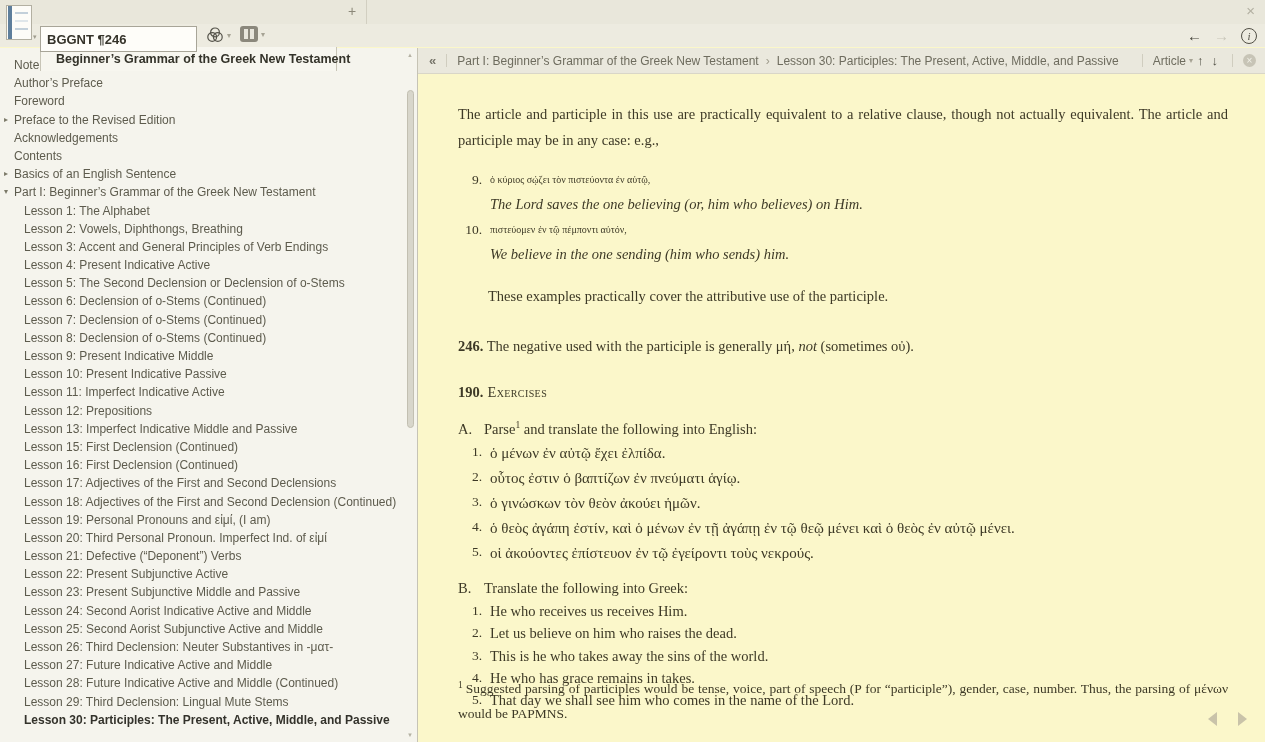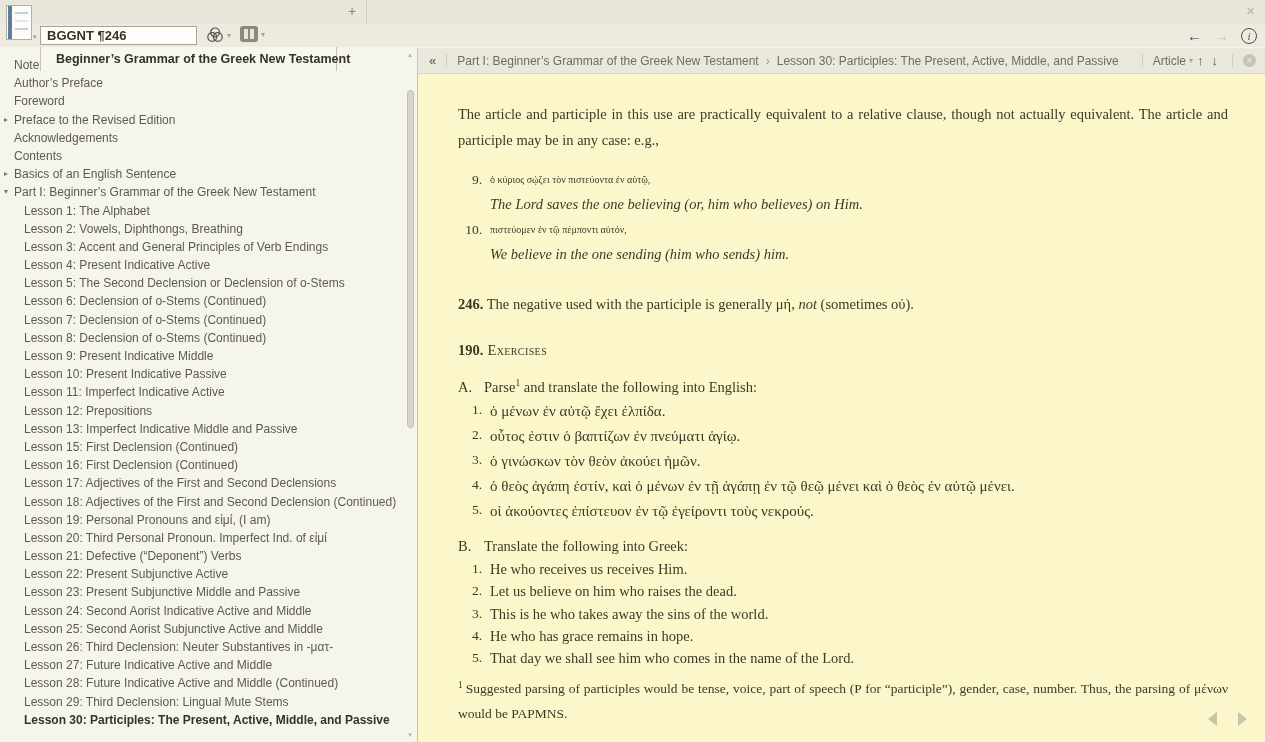--- a/index.html
+++ b/index.html
@@ -17,21 +17,21 @@
     border-right:1px solid #d2cfc1; text-align:center; line-height:22px;
     color:#8b8879; font-size:14px; }
   .win-close { position:absolute; right:10px; top:2px; color:#b3b0a2; font-size:15px; cursor:default; }
   .toolrow { position:absolute; top:24px; left:0; right:0; height:23px; background:#edebe0; }
   .book-thumb { position:absolute; left:6px; top:5px; width:26px; height:35px;
     background:#fdfcf8; border:1px solid #b3b0a2; z-index:6; }
   .bt-spine { position:absolute; left:1px; top:0; bottom:0; width:4px; background:#5e7e9b; }
   .bt-line { position:absolute; left:8px; right:3px; height:2px; background:#c3d0da; }
   .bt-line.l1{top:6px} .bt-line.l2{top:14px; background:#dfe6ea} .bt-line.l3{top:22px}
   .thumb-caret { position:absolute; left:33px; top:33px; font-size:7px; color:#a09d8e; z-index:6; }
-  .ref-input { position:absolute; left:40px; top:2px; width:157px; height:19px;
+  .ref-input { position:absolute; left:40px; top:2px; width:157px; height:26px;
     background:#fefdf9; border:1px solid #a8a598; font-family:"Liberation Sans","DejaVu Sans",sans-serif;
     font-size:13px; font-weight:bold; color:#35332a; padding:0 0 0 6px; }
   .tool-group { position:absolute; top:2px; display:flex; align-items:center; }
   .g-venn { left:206px; } .g-cols { left:240px; }
   .venn-svg { display:block; }
   .mini-caret { font-size:8px; color:#a6a394; margin-left:3px; }
   .cols-icon { display:inline-block; width:18px; height:16px; background:#8b887c;
     border-radius:3px; position:relative; }
   .col-bar { position:absolute; top:3px; width:4px; height:10px; background:#e8e6dc; }
   .col-bar.b1{left:4px} .col-bar.b2{left:10px}
@@ -226,20 +226,21 @@
       </div>
       <div class="ex-row">
         <span class="ex-num">10.</span>
         <div class="ex-body">
           <div class="greek">πιστεύομεν ἐν τῷ πέμποντι αὐτόν,</div>
           <div class="trans">We believe in the one sending (him who sends) him.</div>
         </div>
       </div>
     </div>
 
+  <p class="para indent">These examples practically cover the attributive use of the participle.</p>
 
   <p class="para sect"><b>246.</b><span> The negative used with the participle is generally μή, </span><i>not</i><span> (sometimes οὐ).</span></p>
 
   <p class="para sect sect247"><b>190.</b><span class="smallcaps"> Exercises</span></p>
 
   <div class="sec-head">
     <span class="sec-label">A.</span>
     <span class="sec-text"><span>Parse</span><sup>1</sup><span> and translate the following into English:</span></span>
   </div>
   <div id="listA" class="xlist">
@@ -277,21 +278,21 @@
       <div class="x-row">
         <span class="ex-num">2.</span>
         <div class="x-text">Let us believe on him who raises the dead.</div>
       </div>
       <div class="x-row">
         <span class="ex-num">3.</span>
         <div class="x-text">This is he who takes away the sins of the world.</div>
       </div>
       <div class="x-row">
         <span class="ex-num">4.</span>
-        <div class="x-text">He who has grace remains in hope.</div>
+        <div class="x-text">He who has grace remains in takes.</div>
       </div>
       <div class="x-row">
         <span class="ex-num">5.</span>
         <div class="x-text">That day we shall see him who comes in the name of the Lord.</div>
       </div>
     </div>
 
   <div class="footnote"><sup>1</sup><span>Suggested parsing of participles would be tense, voice, part of speech (P for “participle”), gender, case, number. Thus, the parsing of μένων would be PAPMNS.</span></div>
 
   <span class="pg prev"></span>

